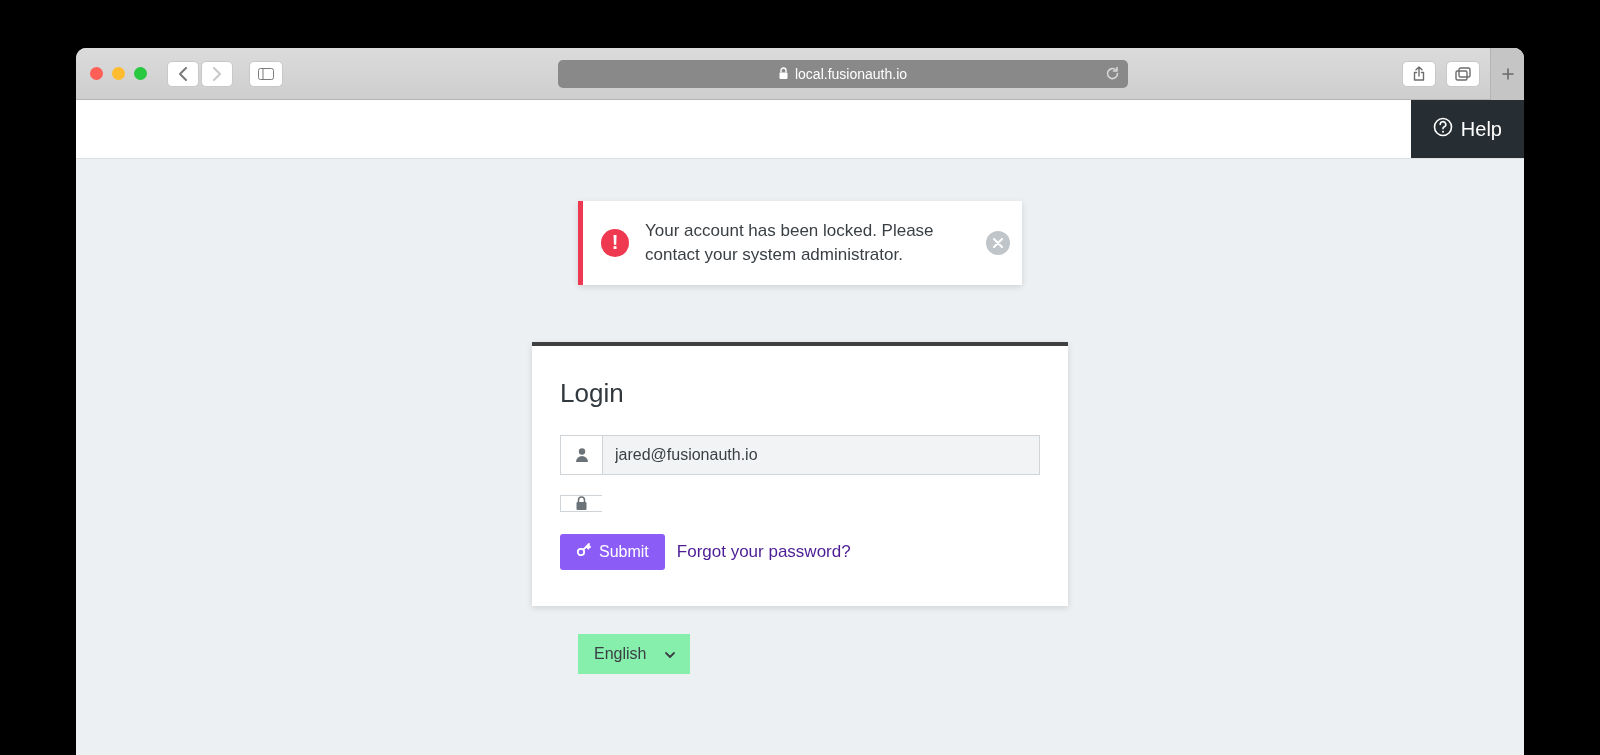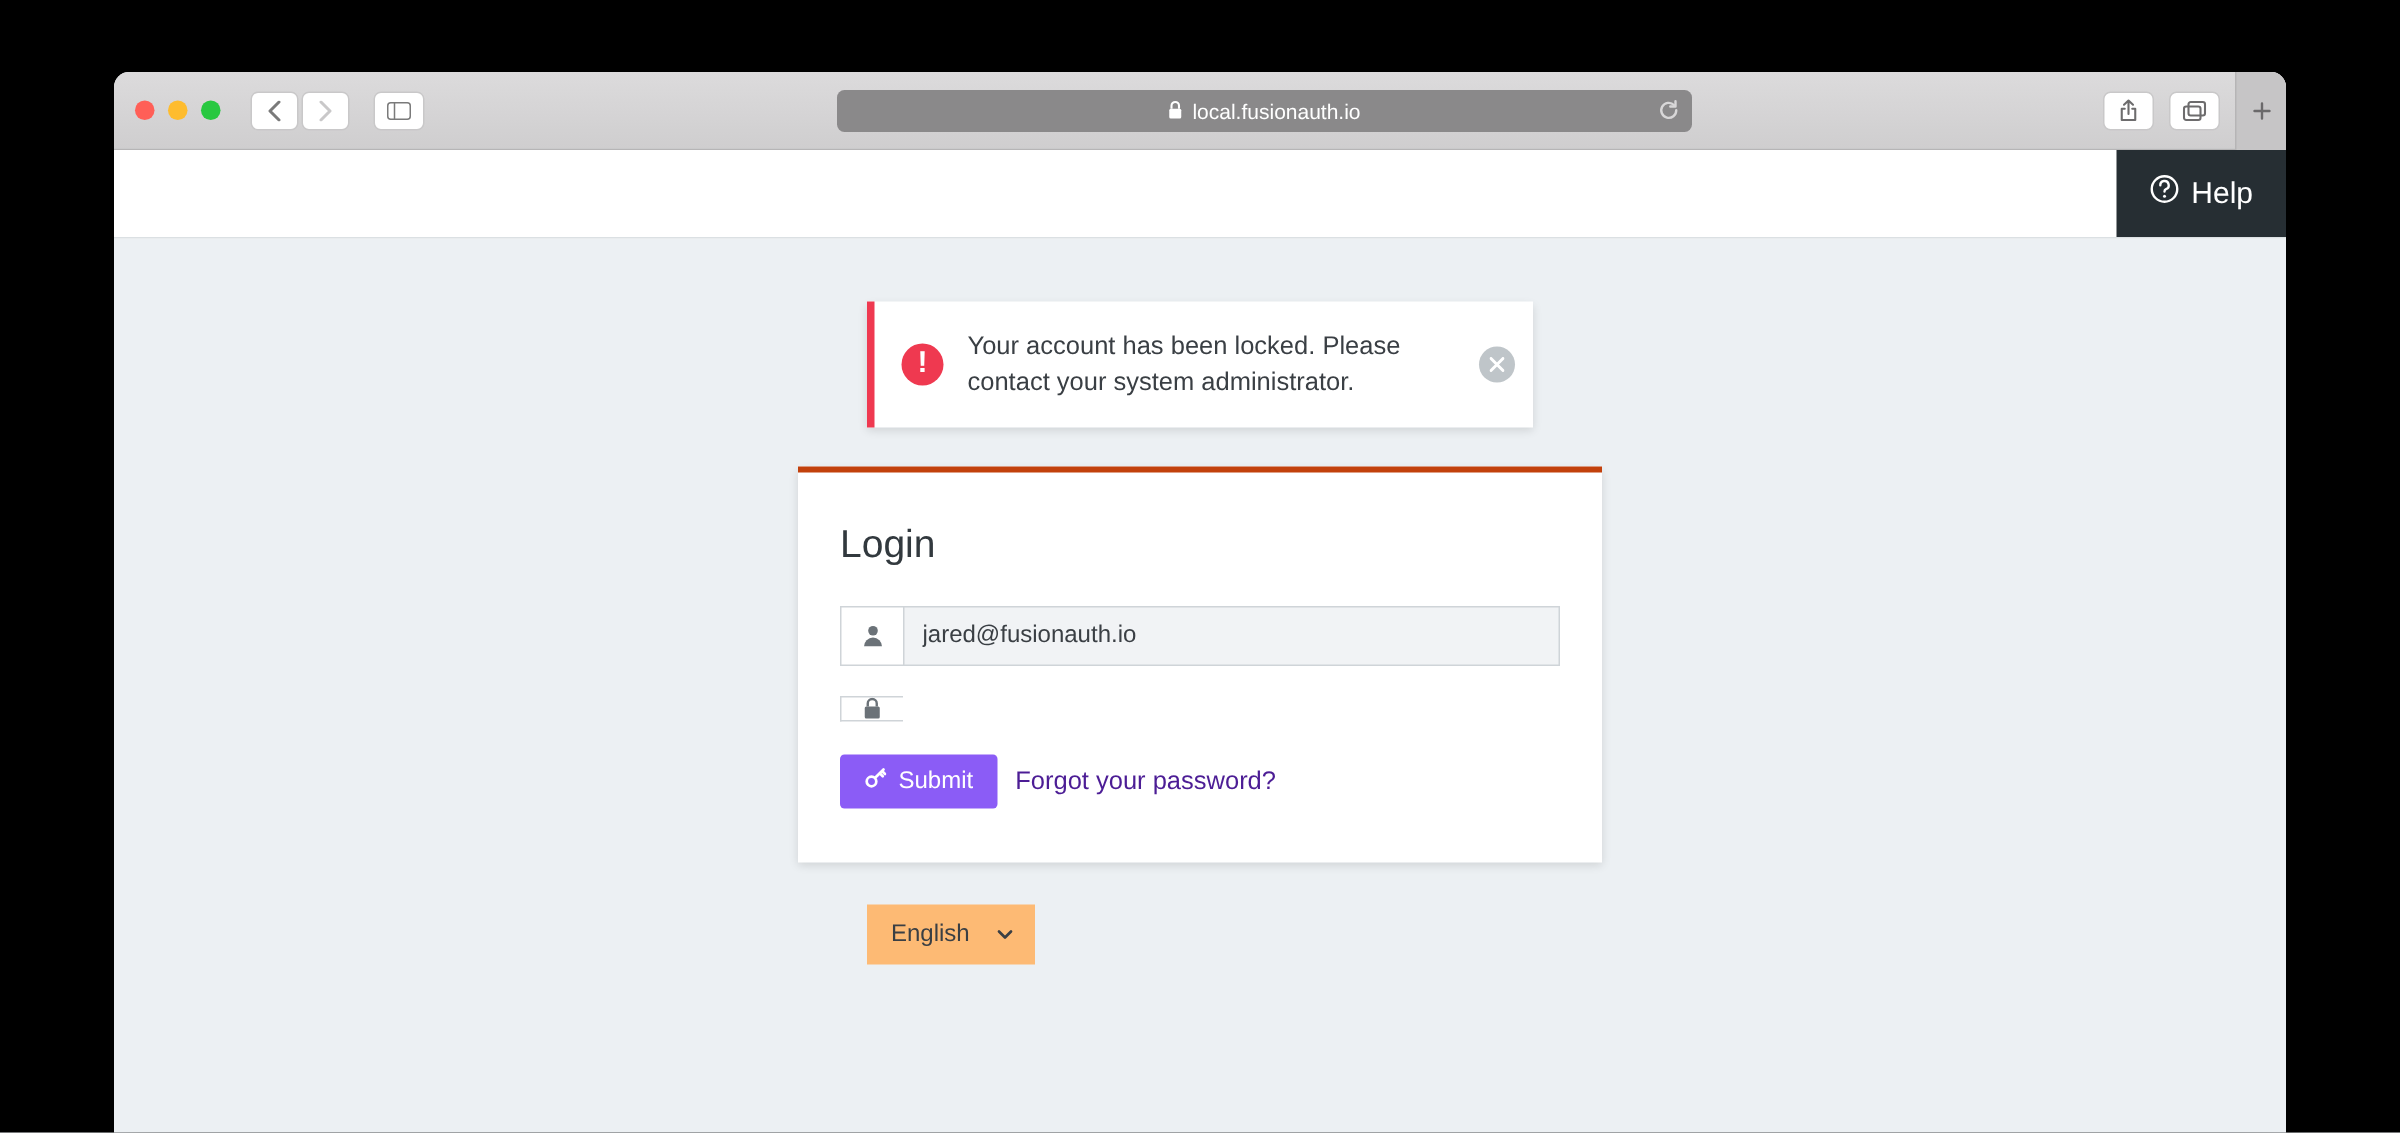--- a/index.html
+++ b/index.html
@@ -136,24 +136,25 @@
       position: absolute; right: 12px; top: 50%; transform: translateY(-50%);
       width: 24px; height: 24px; border-radius: 50%;
       background: #bfc5c9; color: #fff;
       display:flex; align-items:center; justify-content:center;
       font-size: 15px; cursor:pointer;
     }
     
     .card {
       width: 536px;
       background: #fff;
-      border-top: 4px solid #c2410c;
+      border-top: 4px solid #404040;
       box-shadow: 0 2px 6px rgba(0,0,0,.12);
       padding: 32px 28px 36px;
       margin-bottom: 28px;
+      margin-top: 31px;
     }
     .card h1 { font-size: 26px; font-weight: 400; color: #32393e; margin-bottom: 26px; }
     .input-group {
       display: flex;
       margin-bottom: 20px;
     }
     .input-addon {
       width: 42px;
       border: 1px solid #cfd4d8;
       border-right: none;
@@ -182,21 +183,21 @@
       border-radius: 3px;
       font-size: 16px;
       display: inline-flex; align-items: center; gap: 8px;
       cursor: pointer;
     }
     .forgot-link { color: #4c1d95; font-size: 17px; text-decoration: none; cursor:pointer; }
     
     .lang-select {
       align-self: flex-start;
       margin-left: calc(50% - 222px);
-      background: #fdba74;
+      background: #86efac;
       border: none;
       height: 40px;
       padding: 0 44px 0 16px;
       font-size: 16px;
       color: #3a3f44;
       position: relative;
       display: inline-flex; align-items: center;
       cursor: pointer;
     }
     .lang-caret { position: absolute; right: 14px; color: #3a3f44; }

